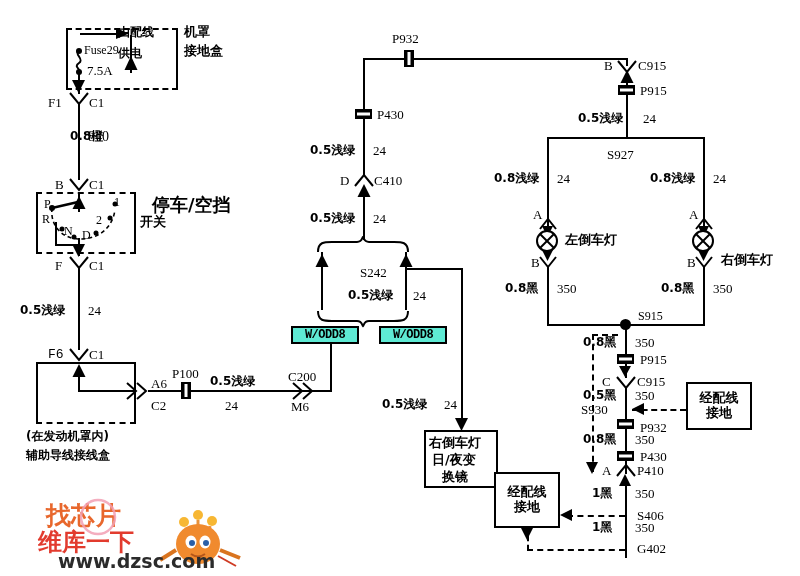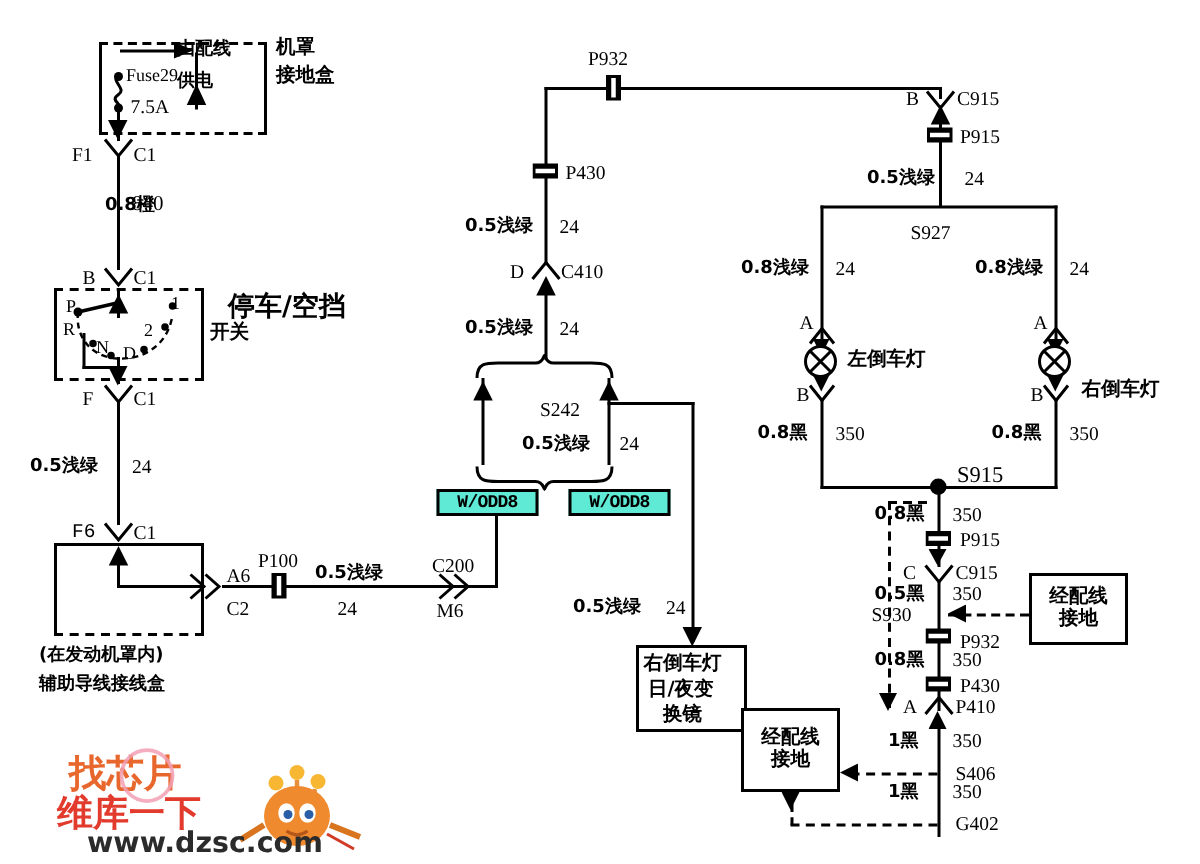--- a/index.html
+++ b/index.html
@@ -318,21 +318,21 @@
   </svg>
   <span class="lbl" style="left:687px;top:256px;font-size:13px;">B</span>
   <span class="lbl cn" style="left:721px;top:233px;font-size:13px;margin-top:20px;">右倒车灯</span>
 
   <div class="w v" style="left:703px;top:266px;height:60px;"></div>
   <span class="lbl cn" style="left:661px;top:282px;font-size:12px;">0.8黑</span>
   <span class="lbl" style="left:713px;top:282px;font-size:13px;">350</span>
 
   <div class="w h" style="left:547px;top:324px;width:158px;"></div>
   <div class="dot" style="left:620px;top:319px;width:11px;height:11px;"></div>
-  <span class="lbl" style="left:638px;top:310px;font-size:15px;">S915</span>
+  <span class="lbl" style="left:638px;top:310px;font-size:12px;">S915</span>
 
   <div class="w v" style="left:625px;top:324px;height:34px;"></div>
   <span class="lbl cn" style="left:583px;top:336px;font-size:12px;">0.8黑</span>
   <span class="lbl" style="left:635px;top:336px;font-size:13px;">350</span>
 
   <svg class="plug" style="left:617px;top:353px;" width="18" height="12">
     <rect x="0" y="1" width="17" height="10" fill="#000"></rect>
     <rect x="2" y="4.5" width="13" height="3" fill="#fff"></rect>
   </svg>
   <span class="lbl" style="left:640px;top:353px;font-size:13px;">P915</span>

